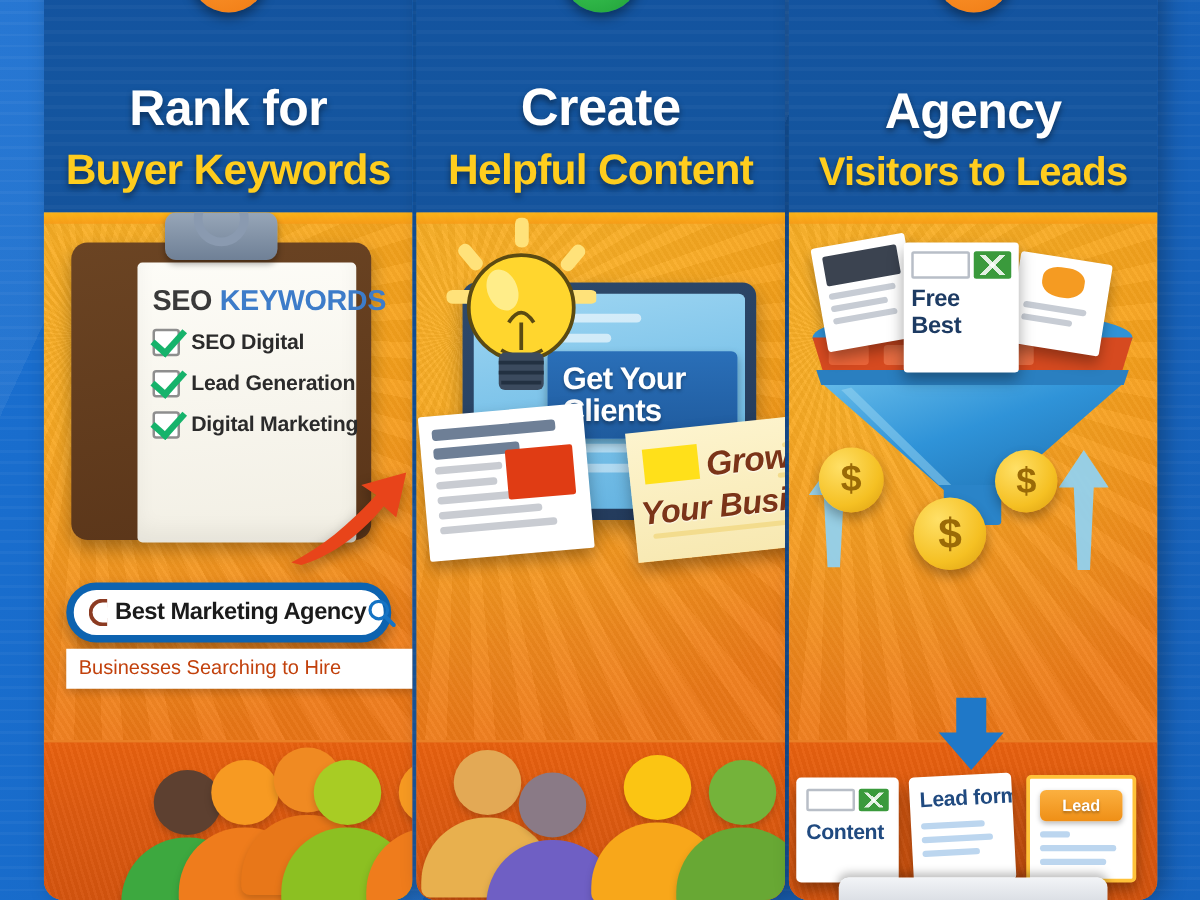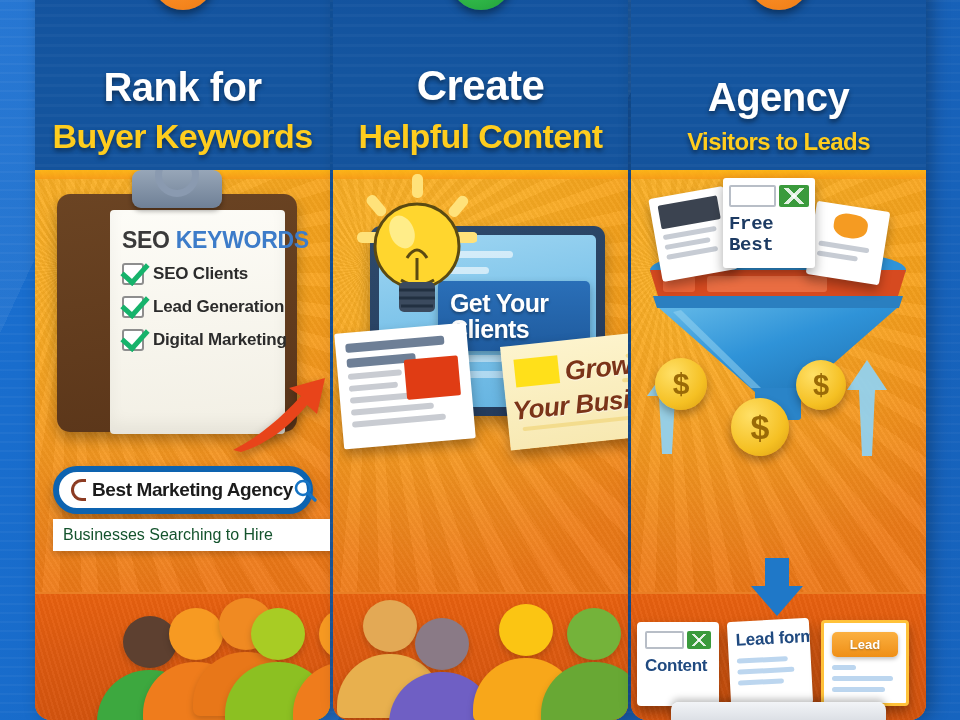--- a/index.html
+++ b/index.html
@@ -47,21 +47,21 @@
   .hdr .l1, .hdr .l2 { position:relative; z-index:2; line-height:1.02; white-space:nowrap; }
   .hdr .l1{
     font-size:40px; font-weight:bold; color:#ffffff; letter-spacing:-.5px;
     text-shadow:0 3px 5px rgba(0,0,0,.45);
   }
   .hdr .l2{
     font-size:34px; font-weight:bold; color:#ffcd1e; letter-spacing:-.6px;
     margin-top:12px; text-shadow:0 3px 5px rgba(0,0,0,.45);
   }
   #panel2 .hdr .l1{ font-size:42px; }
-  #panel3 .hdr .l2{ font-size:24px; }
+  #panel3 .hdr .l2{ font-size:32px; }
 
   .badge{
     position:absolute; top:-26px; left:50%; transform:translateX(-50%);
     width:62px; height:62px; border-radius:50%;
     display:flex; align-items:flex-end; justify-content:center;
     font-size:30px; font-weight:bold; color:#fff; padding-bottom:4px;
     box-shadow:0 4px 9px rgba(0,0,0,.42); z-index:6;
   }
 
   
@@ -153,21 +153,21 @@
     box-shadow:0 6px 11px rgba(0,0,0,.3);
   }
   .sicon-left{
     width:15px; height:22px; border:3px solid #8c3b22; border-right:none;
     border-radius:14px 0 0 14px; margin-right:6px; flex:0 0 auto;
   }
   .squery{ font-size:19px; font-weight:bold; color:#1b1b1b; white-space:nowrap; letter-spacing:-.4px; flex:1; }
   .mag{ width:24px; height:24px; flex:0 0 auto; }
   .scaption{
     margin:5px auto 0; width:282px; background:#fff; border-radius:0;
-    padding:7px 10px; font-size:16px; color:#14532d; white-space:nowrap;
+    padding:7px 10px; font-size:16px; color:#c2410c; white-space:nowrap;
     box-shadow:0 3px 7px rgba(0,0,0,.2);
   }
 
   
   .laptop{
     position:absolute; left:37px; top:56px; width:235px; height:190px;
     background:linear-gradient(160deg,#2e4a6b,#22395a);
     border-radius:11px 11px 5px 5px; padding:9px;
     box-shadow:0 8px 15px rgba(0,0,0,.3);
   }
@@ -211,23 +211,23 @@
   .note .nt2{ left:6px; top:50px; font-size:26px; }
 
   
   .funnel{ position:absolute; left:10px; top:22px; width:275px; height:230px; z-index:3; }
   .fcard{
     position:absolute; background:#fff; border-radius:3px;
     box-shadow:0 6px 11px rgba(0,0,0,.33); padding:8px;
   }
   .fline{ height:5px; border-radius:3px; background:#c7ccd4; margin-bottom:5px; }
   .freeaudit{
-    position:absolute; left:92px; top:8px; width:92px; height:90px;
+    position:absolute; left:92px; top:24px; width:92px; height:104px;
     background:#fff; border-radius:3px; box-shadow:0 6px 12px rgba(0,0,0,.34);
-    z-index:5; padding:7px 6px;font-family:Liberation Mono, monospace;
+    z-index:5; padding:7px 6px;
   }
   .fa-bar{ display:flex; gap:3px; margin-bottom:7px; }
   .fa-bar .w{ flex:1; height:22px; border:2px solid #b8bec7; border-radius:2px; background:#fff; }
   .fa-bar .g{ width:30px; height:22px; background:#3a9a3c; border-radius:2px; position:relative; }
   .fa-bar .g:after{
     content:""; position:absolute; inset:3px;
     background:
       linear-gradient(45deg, transparent 44%, rgba(255,255,255,.85) 44% 56%, transparent 56%),
       linear-gradient(-45deg, transparent 44%, rgba(255,255,255,.85) 44% 56%, transparent 56%);
   }
@@ -277,21 +277,21 @@
 
       <div class="clipboard">
         <div class="clip-ring"></div>
         <div class="paper">
           <div class="ptitle">
             <span class="a">SEO</span>
             <span class="b">KEYWORDS</span>
           </div>
           <div class="crow">
             <span class="cbox"></span>
-            <span class="ctext">SEO Clients</span>
+            <span class="ctext">SEO Digital</span>
           </div>
           <div class="crow">
             <span class="cbox"></span>
             <span class="ctext">Lead Generation</span>
           </div>
           <div class="crow">
             <span class="cbox"></span>
             <span class="ctext">Digital Marketing</span>
           </div>
         </div>

